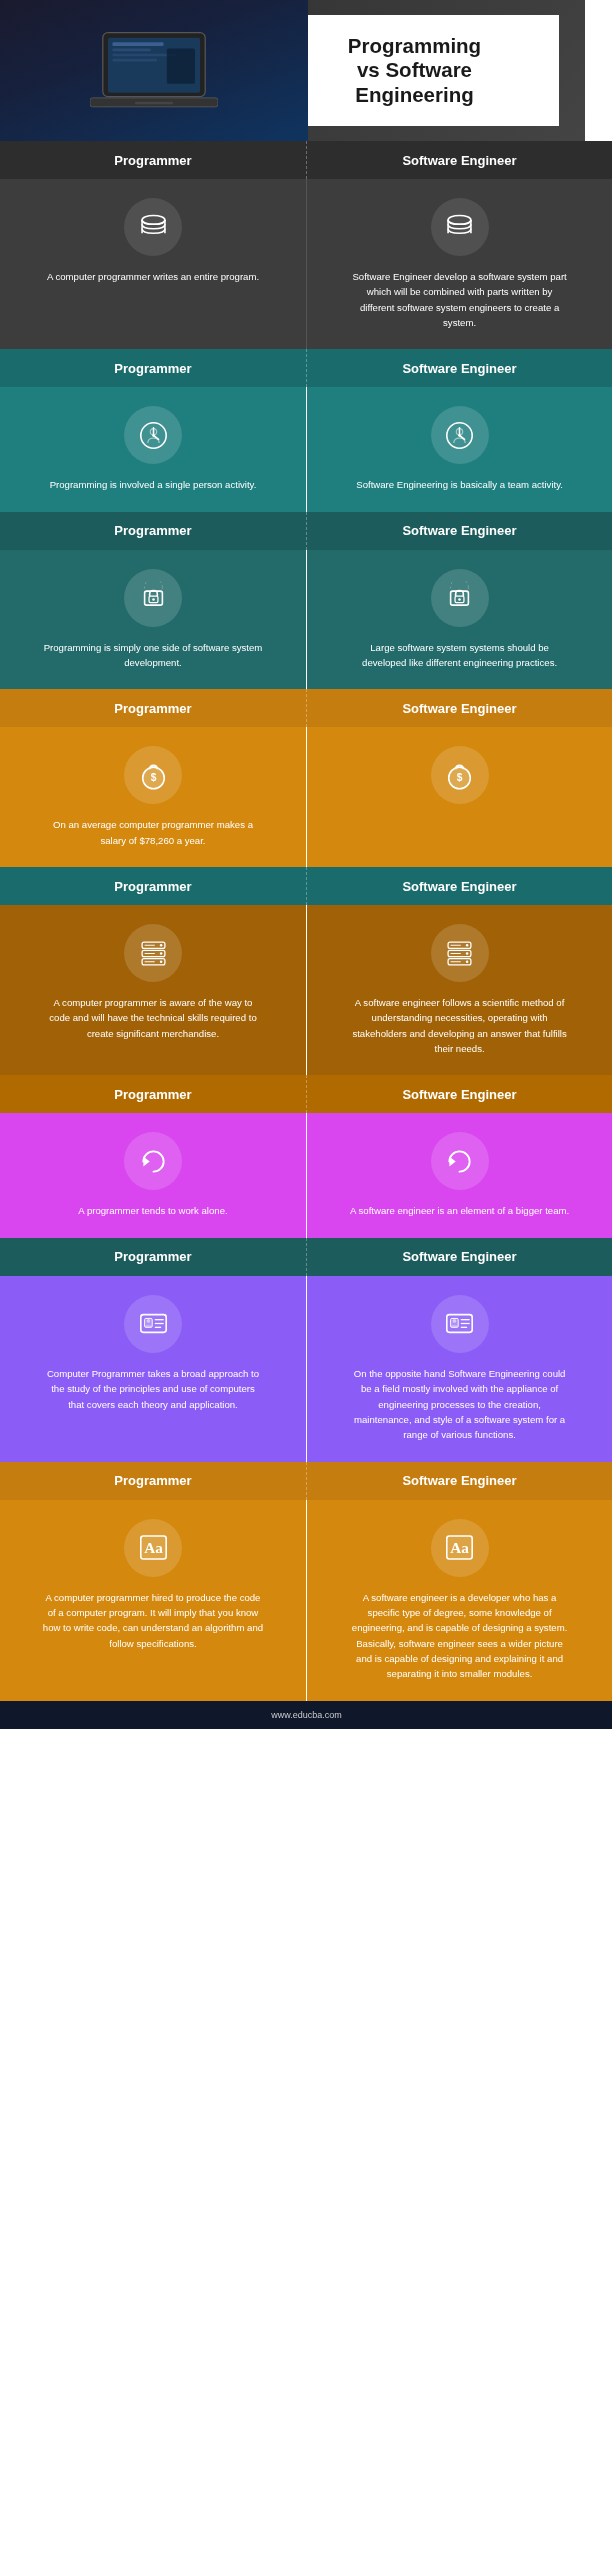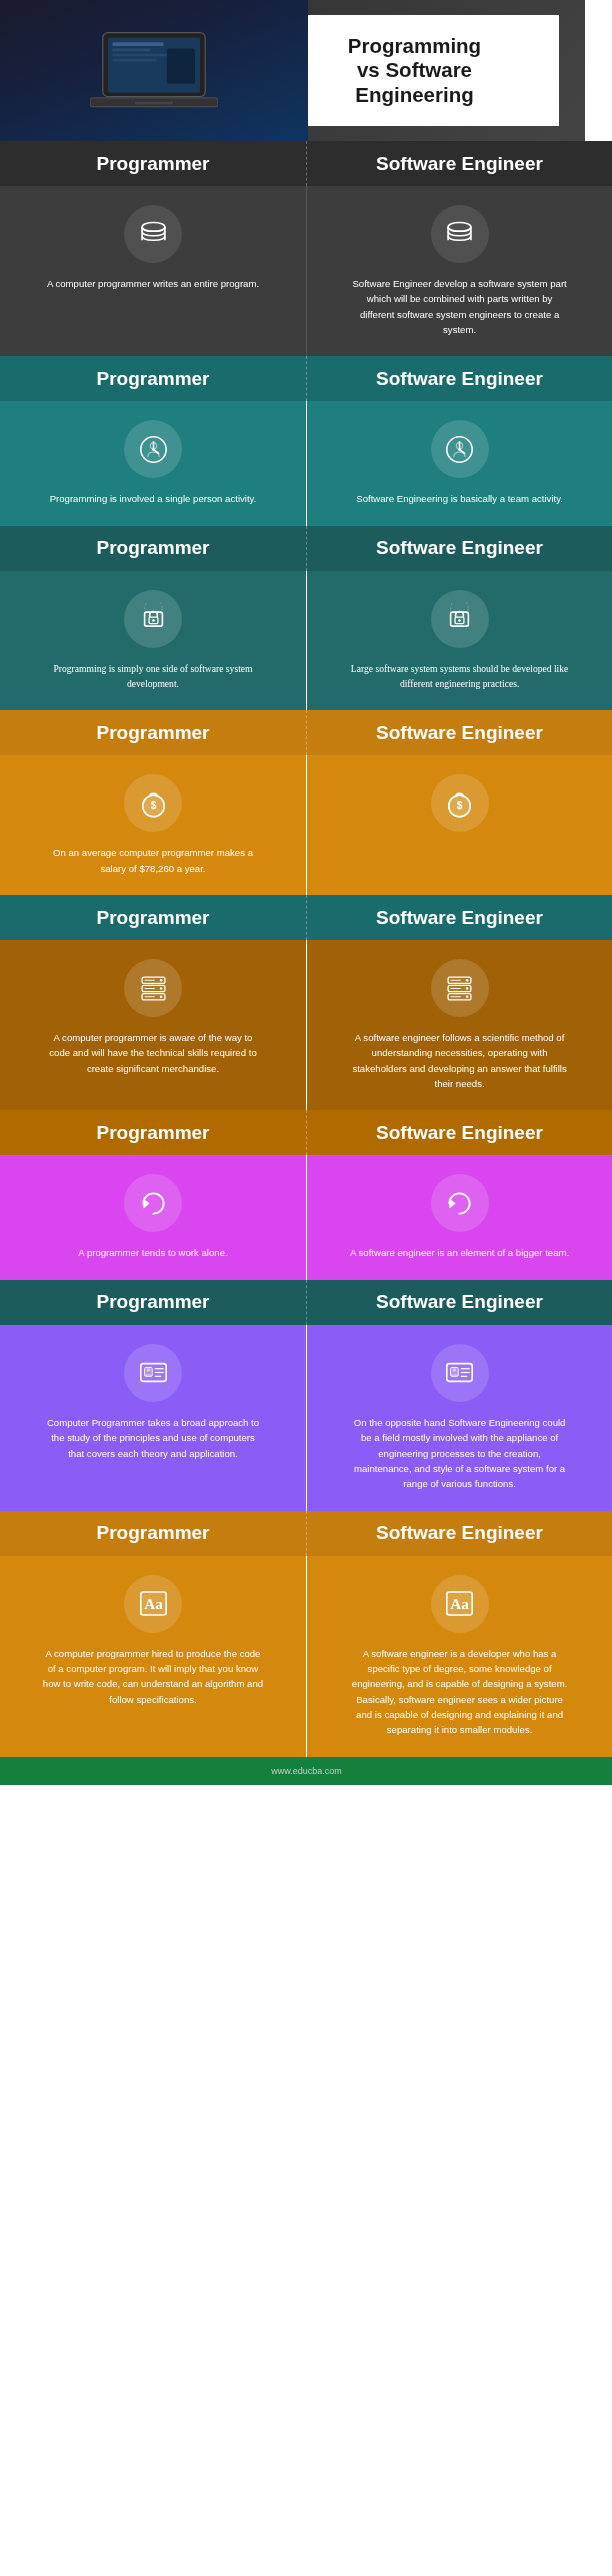--- a/index.html
+++ b/index.html
@@ -45,21 +45,21 @@
 
     
     .section-header {
       display: flex;
       width: 613px;
     }
     .col-header {
       width: 306px;
       padding: 11.5px 6.4px;
       text-align: center;
-      font-size: 19px;
+      font-size: 13px;
       font-weight: 700;
     }
     .col-header.dark { background: #2d2d2d; color: #fff; }
 
     
     .section-content {
       display: flex;
       width: 613px;
     }
     .col-content {
@@ -92,21 +92,21 @@
     .s1-content { background: #3d3d3d; }
     .s1-icon { background: rgba(255,255,255,0.1); }
 
     
     .s2-header { background: #1a6b6b; }
     .s2-content { background: #1f7e7e; }
     .s2-icon { background: rgba(255,255,255,0.15); }
 
     
     .s3-header { background: #1d5c5c; }
-    .s3-content { background: #236b6b; font-family: Liberation Serif, serif; }
+    .s3-content { background: #236b6b; }
     .s3-icon { background: rgba(255,255,255,0.15); }
 
     
     .s4-header { background: #c47d0e; }
     .s4-content { background: #d4890e; }
     .s4-icon { background: rgba(255,255,255,0.15); }
 
     
     .s5-header { background: #1a6b6b; }
     .s5-content { background: #a16207; }
@@ -121,21 +121,21 @@
     .s7-header { background: #1d5c5c; }
     .s7-content { background: #8b5cf6; }
     .s7-icon { background: rgba(255,255,255,0.15); }
 
     
     .s8-header { background: #c47d0e; }
     .s8-content { background: #d4890e; }
     .s8-icon { background: rgba(255,255,255,0.15); }
 
     .footer {
-      background: #15803d;
+      background: #0f172a;
       color: #ccc;
       text-align: center;
       padding: 9px;
       font-size: 9px;
     }
 
     
     .icon-svg {
       width: 33px;
       height: 33px;

